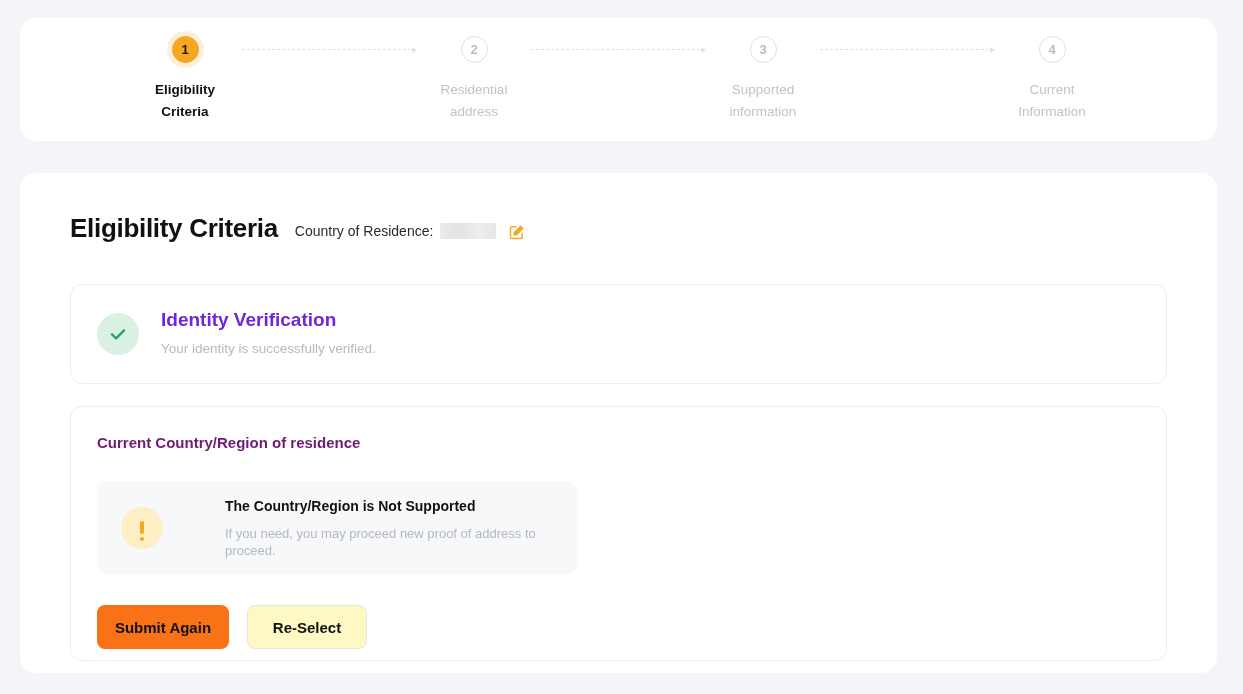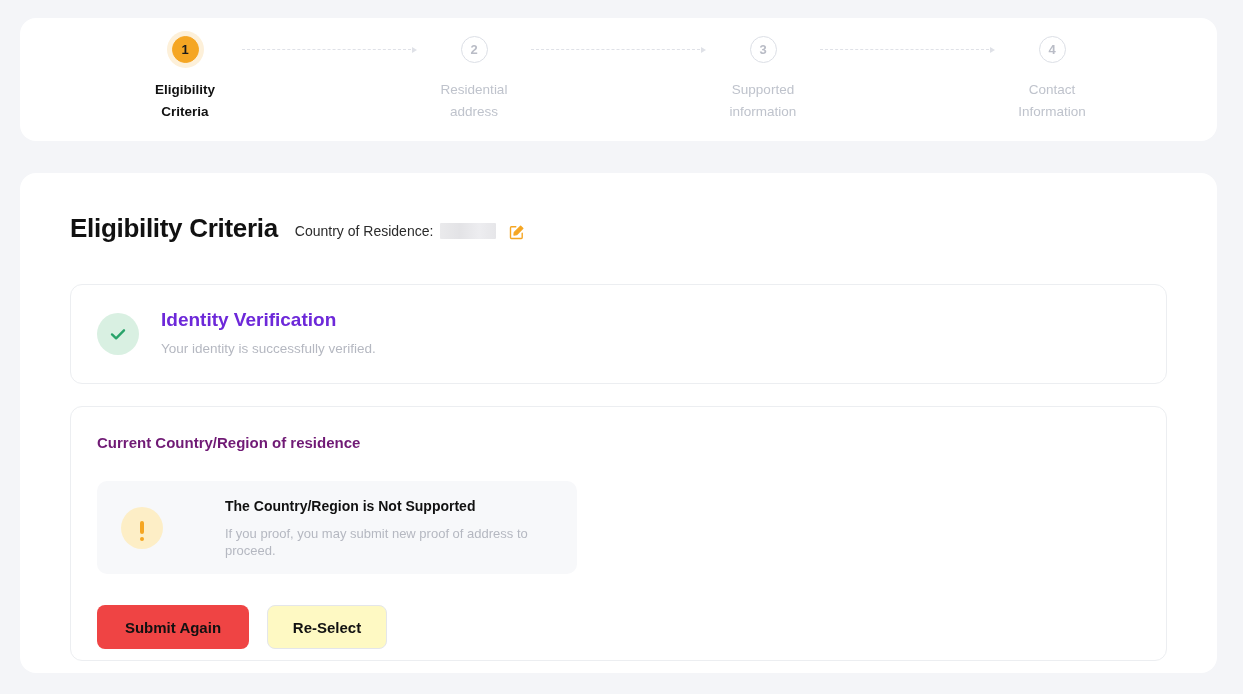--- a/index.html
+++ b/index.html
@@ -303,22 +303,22 @@
     font-size: 15px;
     font-weight: 700;
     cursor: pointer;
     display: flex;
     align-items: center;
     justify-content: center;
     font-family: "Liberation Sans", sans-serif;
   }
 
   .btn-primary {
-    width: 152px;
-    background: #ef4444;
+    width: 132px;
+    background: #f97316;
     color: #111111;
     border: none;
   }
 
   .btn-secondary {
     width: 120px;
     background: #fef9c3;
     color: #111111;
     border: 1px solid #e4e6ea;
   }
@@ -366,21 +366,21 @@
       </div>
 
       <div class="connector">
         <div class="dash"></div>
         <div class="arrow"></div>
       </div>
 
       <div class="step">
         <div class="step-circle">4</div>
         <div class="step-label">
-          <div>Contact</div>
+          <div>Current</div>
           <div>Information</div>
         </div>
       </div>
 
     </div>
   </div>
 
   <div class="main-card">
 
     <div class="title-row">
@@ -412,21 +412,21 @@
 
     <div class="panel residence-panel">
       <div class="residence-panel-title">Current Country/Region of residence</div>
 
       <div class="alert-box">
         <div class="alert-badge">
           <span class="excl"></span>
         </div>
         <div class="alert-text">
           <div class="alert-title">The Country/Region is Not Supported</div>
-          <div class="alert-sub">If you proof, you may submit new proof of address to proceed.</div>
+          <div class="alert-sub">If you need, you may proceed new proof of address to proceed.</div>
         </div>
       </div>
 
       <div class="btn-row">
         <button class="btn btn-primary">Submit Again</button>
         <button class="btn btn-secondary">Re-Select</button>
       </div>
     </div>
 
   </div>

